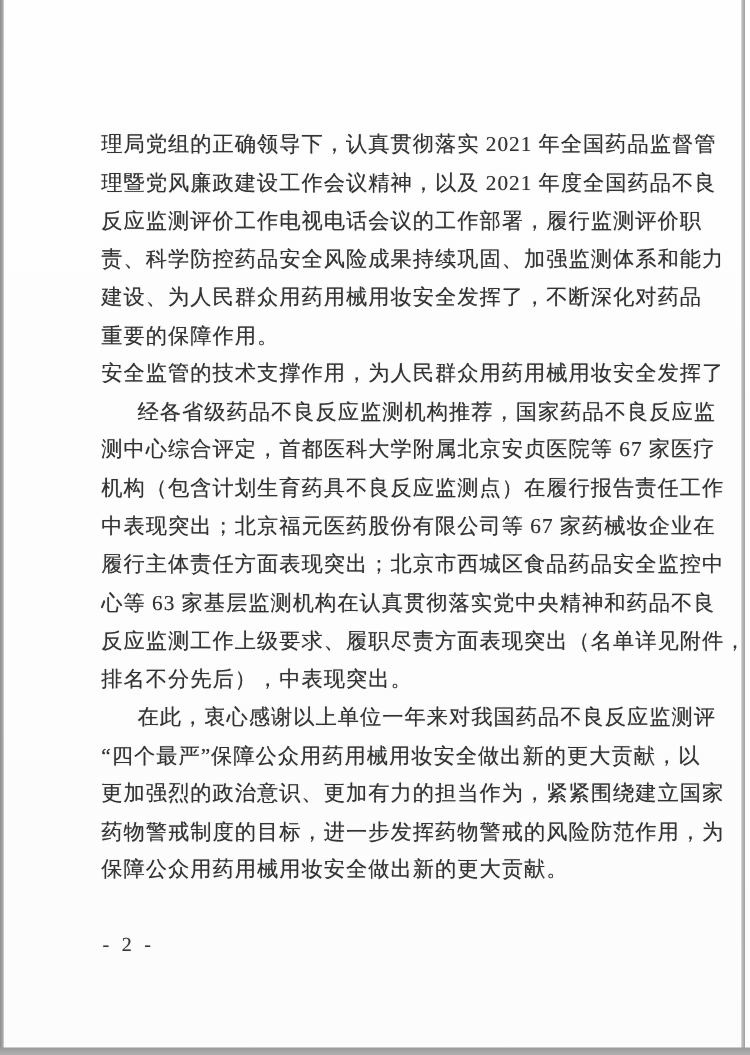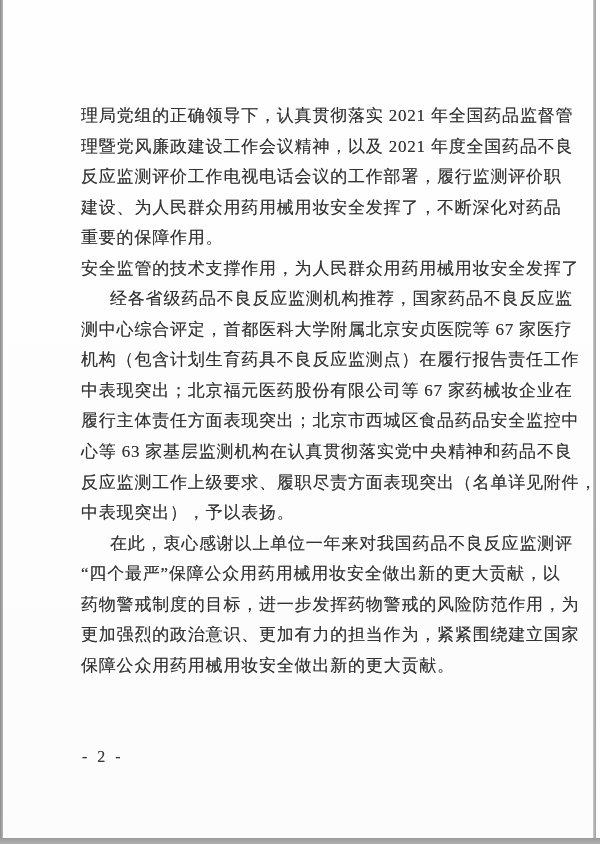--- a/index.html
+++ b/index.html
@@ -75,33 +75,34 @@
 <div class="page">
 
   <div class="edge-left"></div>
   <div class="edge-right"></div>
   <div class="edge-bottom"></div>
 
   <div class="text-block">
     <div class="line">理局党组的正确领导下，认真贯彻落实 2021 年全国药品监督管</div>
     <div class="line">理暨党风廉政建设工作会议精神，以及 2021 年度全国药品不良</div>
     <div class="line">反应监测评价工作电视电话会议的工作部署，履行监测评价职</div>
+    <div class="line">责、科学防控药品安全风险成果持续巩固、加强监测体系和能力</div>
     <div class="line">建设、为人民群众用药用械用妆安全发挥了，不断深化对药品</div>
     <div class="line">重要的保障作用。</div>
     <div class="line">安全监管的技术支撑作用，为人民群众用药用械用妆安全发挥了</div>
     <div class="line indent">经各省级药品不良反应监测机构推荐，国家药品不良反应监</div>
     <div class="line">测中心综合评定，首都医科大学附属北京安贞医院等 67 家医疗</div>
     <div class="line">机构（包含计划生育药具不良反应监测点）在履行报告责任工作</div>
     <div class="line">中表现突出；北京福元医药股份有限公司等 67 家药械妆企业在</div>
     <div class="line">履行主体责任方面表现突出；北京市西城区食品药品安全监控中</div>
     <div class="line">心等 63 家基层监测机构在认真贯彻落实党中央精神和药品不良</div>
     <div class="line">反应监测工作上级要求、履职尽责方面表现突出（名单详见附件，</div>
-    <div class="line">中表现突出），予以表扬。</div>
+    <div class="line">排名不分先后），中表现突出。</div>
     <div class="line indent">在此，衷心感谢以上单位一年来对我国药品不良反应监测评</div>
     <div class="line">“四个最严”保障公众用药用械用妆安全做出新的更大贡献，以</div>
+    <div class="line">更加强烈的政治意识、更加有力的担当作为，紧紧围绕建立国家</div>
     <div class="line">药物警戒制度的目标，进一步发挥药物警戒的风险防范作用，为</div>
-    <div class="line">更加强烈的政治意识、更加有力的担当作为，紧紧围绕建立国家</div>
     <div class="line">保障公众用药用械用妆安全做出新的更大贡献。</div>
   </div>
 
   <div class="page-number">- 2 -</div>
 
 </div>
 
 </body></html>

